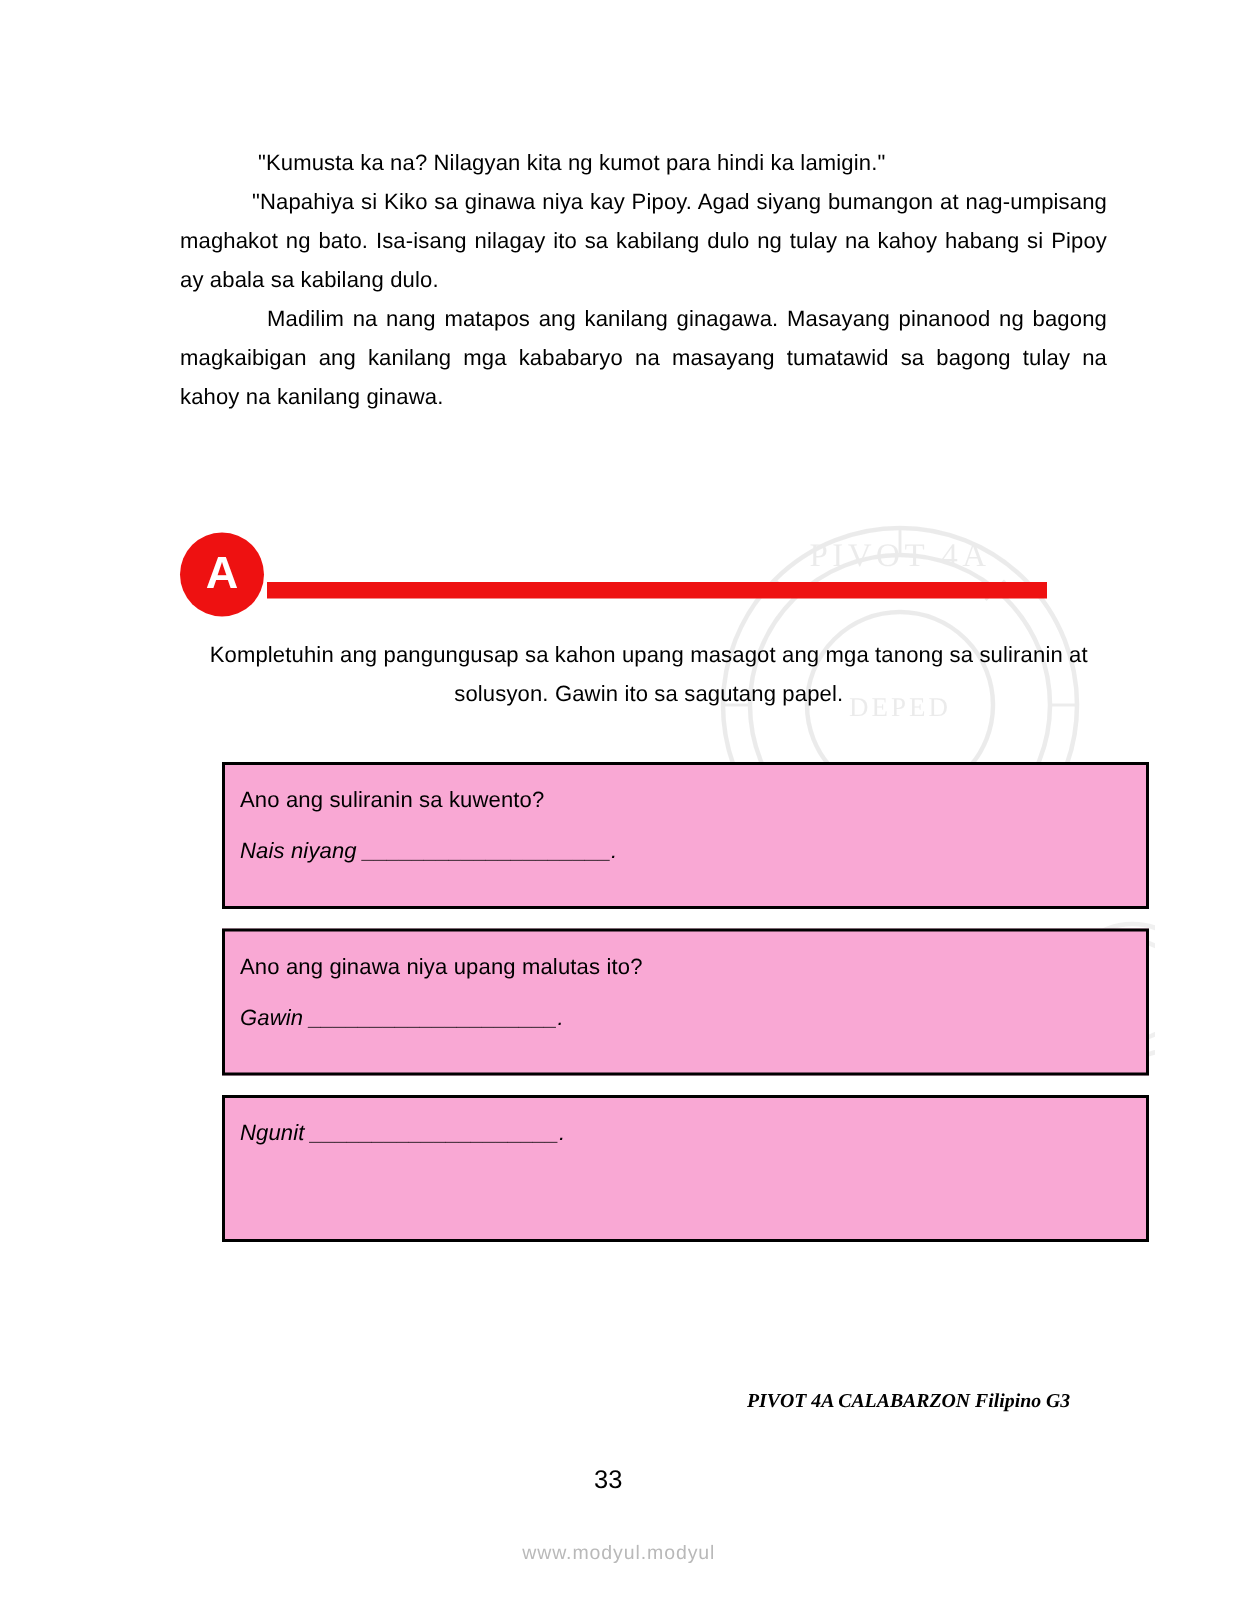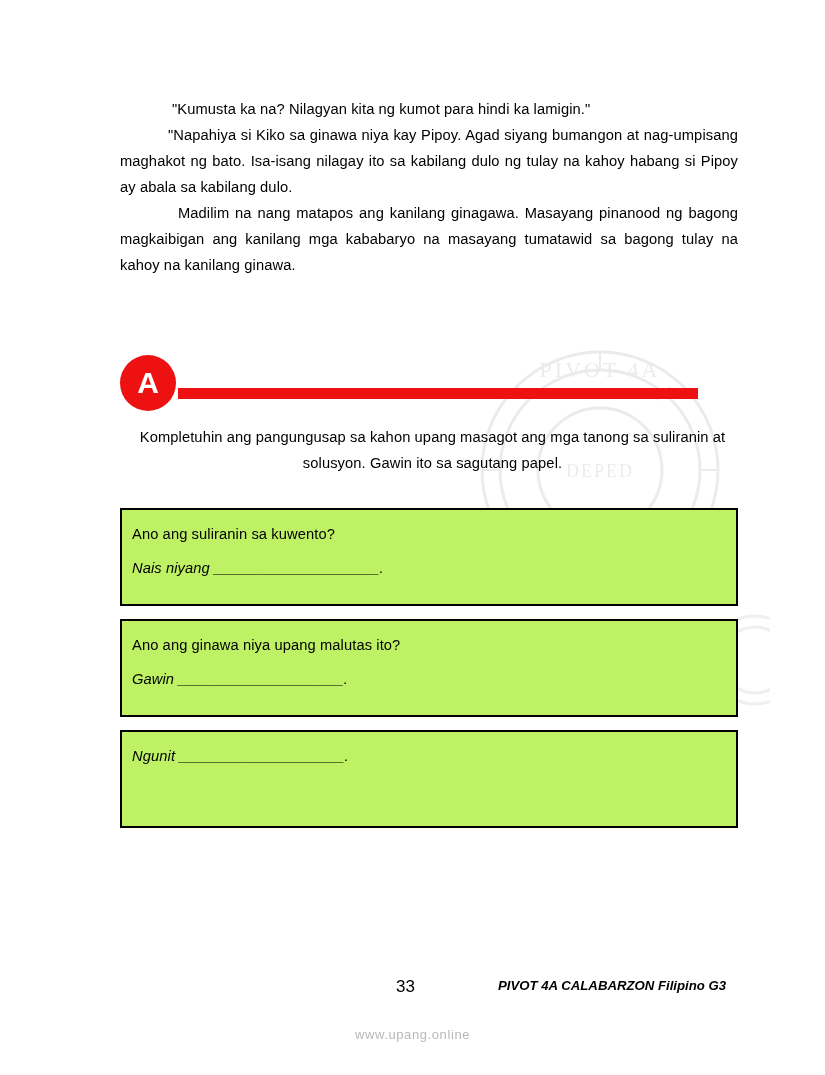--- a/index.html
+++ b/index.html
@@ -94,21 +94,22 @@
     top: 508px;
     width: 618px;
   }
   .answer-box {
     border: 2px solid #000000;
     width: 618px;
     height: 98px;
     margin-bottom: 13px;
     padding: 12px 0 0 10px;
     position: relative;
-    background: #bef264;
+    background: #f9a8d4;
+    margin-left: 28px;
   }
   .answer-box .q {
     font-size: 14.7px;
     line-height: 24px;
     letter-spacing: 0.1px;
     margin: 0 0 10px 0;
   }
   .answer-box .a {
     font-size: 14.7px;
     line-height: 24px;
@@ -120,25 +121,25 @@
   
   .page-number {
     position: absolute;
     left: 396px;
     top: 977px;
     font-size: 17px;
   }
   .footer-right {
     position: absolute;
     left: 498px;
-    top: 978px;
+    top: 926px;
     font-size: 13.2px;
     font-style: italic;
     font-weight: bold;
-    font-family: Liberation Sans, sans-serif;
+    font-family: Liberation Serif, serif;
   }
   .watermark-url {
     position: absolute;
     left: 0;
     right: 0;
     top: 1027px;
     text-align: center;
     font-size: 13px;
     color: #b9b9b9;
     letter-spacing: 0.6px;
@@ -228,15 +229,15 @@
     </div>
 
     <div class="answer-box">
       <p class="a">Ngunit ____________________.</p>
     </div>
 
   </div>
 
   <div class="page-number">33</div>
   <div class="footer-right">PIVOT 4A CALABARZON Filipino G3</div>
-  <div class="watermark-url">www.upang.online</div>
+  <div class="watermark-url">www.modyul.modyul</div>
 
 </div>
 
 </body></html>

